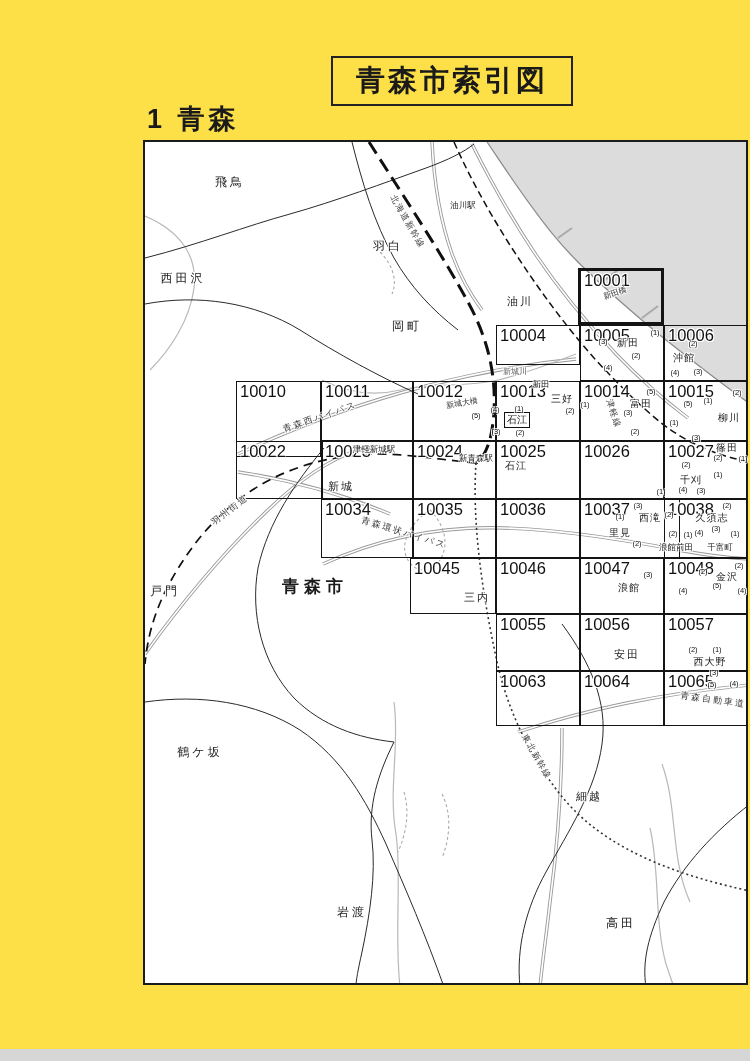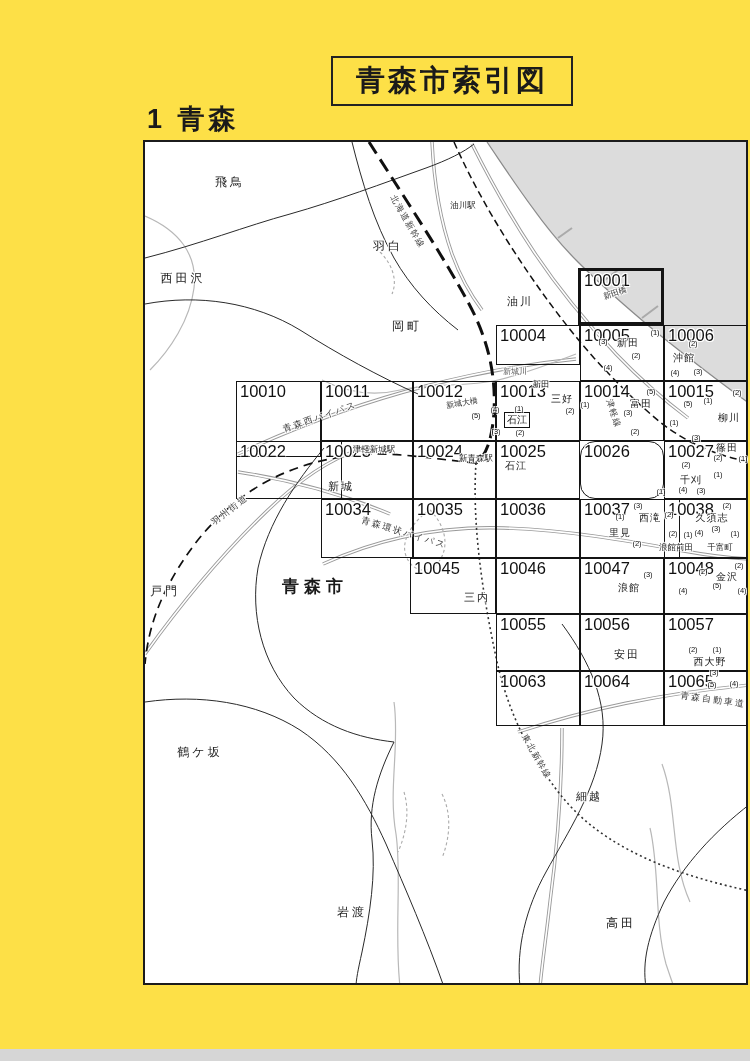--- a/index.html
+++ b/index.html
@@ -139,33 +139,33 @@
       </div>
       <div class="cell" style="left: 353px; top: 241px; width: 84px; height: 60px;">
         <span class="cid">10013</span>
       </div>
       <div class="cell" style="left: 437px; top: 241px; width: 84px; height: 60px;">
         <span class="cid">10014</span>
       </div>
       <div class="cell" style="left: 521px; top: 241px; width: 83px; height: 60px;">
         <span class="cid">10015</span>
       </div>
-      <div class="cell" style="left: 93px; top: 301px; width: 106px; height: 58px;">
+      <div class="cell" style="left: 93px; top: 301px; width: 87px; height: 58px;">
         <span class="cid">10022</span>
       </div>
       <div class="cell" style="left: 178px; top: 301px; width: 92px; height: 58px;">
         <span class="cid">10023</span>
       </div>
       <div class="cell" style="left: 270px; top: 301px; width: 83px; height: 58px;">
         <span class="cid">10024</span>
       </div>
       <div class="cell" style="left: 353px; top: 301px; width: 84px; height: 58px;">
         <span class="cid">10025</span>
       </div>
-      <div class="cell" style="left: 437px; top: 301px; width: 84px; height: 58px; border-radius: 15px;">
+      <div class="cell" style="left: 437px; top: 301px; width: 84px; height: 58px;">
         <span class="cid">10026</span>
       </div>
       <div class="cell" style="left: 521px; top: 301px; width: 83px; height: 58px;">
         <span class="cid">10027</span>
       </div>
       <div class="cell" style="left: 178px; top: 359px; width: 92px; height: 59px;">
         <span class="cid">10034</span>
       </div>
       <div class="cell" style="left: 270px; top: 359px; width: 83px; height: 59px;">
         <span class="cid">10035</span>

